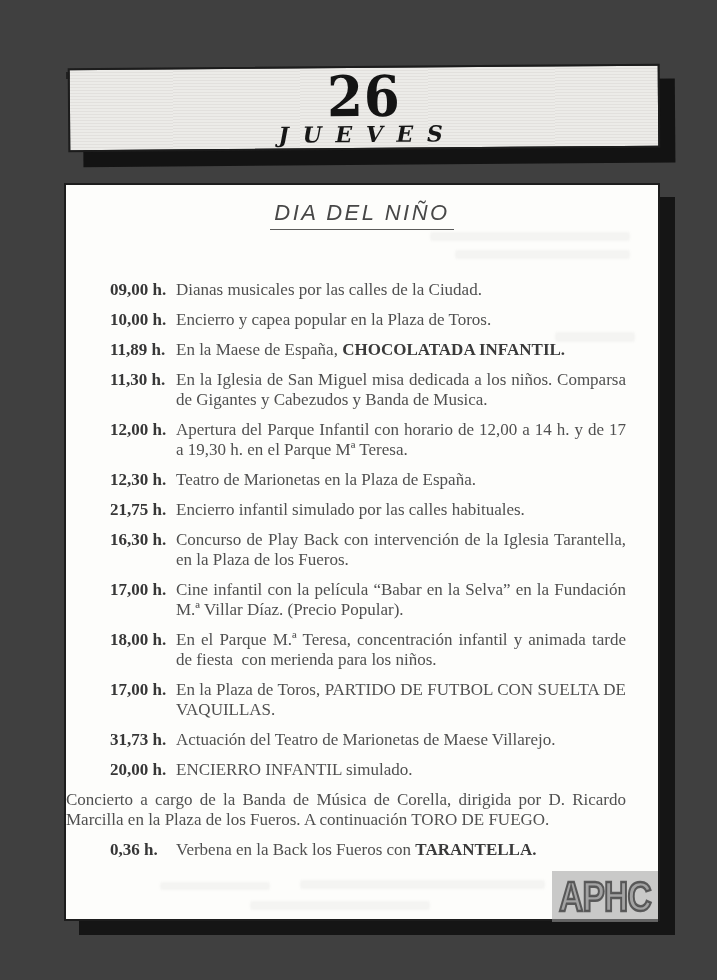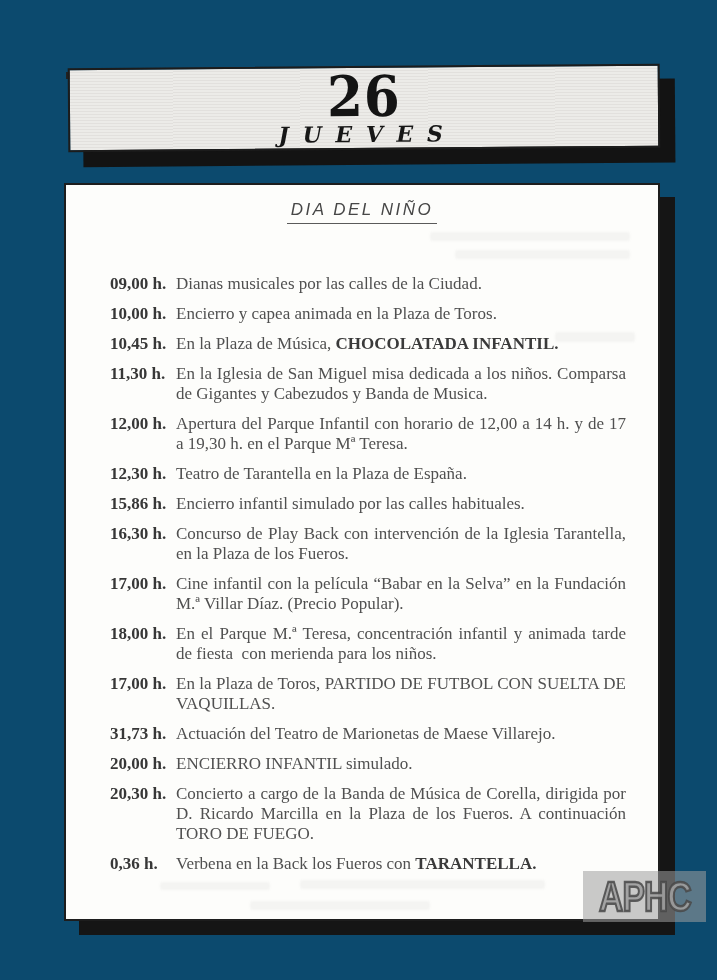--- a/index.html
+++ b/index.html
@@ -1,19 +1,19 @@
 <!DOCTYPE html>
 <html><head>
 <meta charset="utf-8">
 <style>
   html,body{margin:0;padding:0;}
   .page{
     position:relative;
     width:717px;height:980px;
-    background:#0c4a6e;
+    background:#404040;
     overflow:hidden;
     font-family:"Liberation Sans", sans-serif;
   }
   
   .day-header-wrap{
     position:absolute;left:68px;top:66px;width:592px;height:84px;
     transform:rotate(-0.45deg);
   }
   .day-header-shadow{
     position:absolute;left:15px;top:15px;width:592px;height:84px;
@@ -48,21 +48,21 @@
   }
   .program-box{
     position:absolute;left:0;top:0;width:100%;height:100%;
     box-sizing:border-box;
     border:2px solid #1d1d1d;
     background:#fdfdfb;
   }
   .page-title{
     margin:15px auto 0;
     width:max-content;
-    font-size:17px;font-style:italic;font-weight:400;
+    font-size:22px;font-style:italic;font-weight:400;
     letter-spacing:2.5px;color:#474747;
     border-bottom:1.5px solid #5a5a5a;
     padding:0 4px 3px;
   }
   .schedule{
     margin-top:50px;
   }
   .entry{
     display:flex;
     margin-bottom:10px;
@@ -76,21 +76,21 @@
   .entry .text{
     flex:1 1 auto;
     padding-right:32px;
     text-align:justify;
     color:#505050;
   }
   .entry .text span{white-space:pre-wrap;}
   .entry .text .b{font-weight:700;color:#3a3a3a;}
   
   .watermark{
-    position:absolute;left:583px;top:871px;width:123px;height:51px;
+    position:absolute;left:552px;top:871px;width:106px;height:51px;
     background:rgba(158,158,158,0.55);
     display:flex;align-items:center;justify-content:center;
     z-index:5;
   }
   .watermark span{
     font-weight:700;font-size:43px;line-height:43px;
     letter-spacing:-1px;
     transform:scaleX(0.78);
     color:rgba(158,158,158,0.9);
     -webkit-text-stroke:2.5px rgba(72,72,72,0.85);
@@ -124,45 +124,45 @@
     <div class="program-box">
       <div class="page-title">DIA DEL NIÑO</div>
       <div class="schedule">
   <div class="entry">
     <div class="time">09,00 h.</div>
     <div class="text"><span>Dianas musicales por las calles de la Ciudad.</span></div>
   </div>
 
   <div class="entry">
     <div class="time">10,00 h.</div>
-    <div class="text"><span>Encierro y capea animada en la Plaza de Toros.</span></div>
-  </div>
-
-  <div class="entry">
-    <div class="time">10,45 h.</div>
-    <div class="text"><span>En la Plaza de Música, </span><span class="b">CHOCOLATADA INFANTIL.</span></div>
+    <div class="text"><span>Encierro y capea popular en la Plaza de Toros.</span></div>
+  </div>
+
+  <div class="entry">
+    <div class="time">11,89 h.</div>
+    <div class="text"><span>En la Maese de España, </span><span class="b">CHOCOLATADA INFANTIL.</span></div>
   </div>
 
   <div class="entry">
     <div class="time">11,30 h.</div>
     <div class="text"><span>En la Iglesia de San Miguel misa dedicada a los niños. Comparsa de Gigantes y Cabezudos y Banda de Musica.</span></div>
   </div>
 
   <div class="entry">
     <div class="time">12,00 h.</div>
     <div class="text"><span>Apertura del Parque Infantil con horario de 12,00 a 14 h. y de 17 a 19,30 h. en el Parque Mª Teresa.</span></div>
   </div>
 
   <div class="entry">
     <div class="time">12,30 h.</div>
-    <div class="text"><span>Teatro de Tarantella en la Plaza de España.</span></div>
-  </div>
-
-  <div class="entry">
-    <div class="time">15,86 h.</div>
+    <div class="text"><span>Teatro de Marionetas en la Plaza de España.</span></div>
+  </div>
+
+  <div class="entry">
+    <div class="time">21,75 h.</div>
     <div class="text"><span>Encierro infantil simulado por las calles habituales.</span></div>
   </div>
 
   <div class="entry">
     <div class="time">16,30 h.</div>
     <div class="text"><span>Concurso de Play Back con intervención de la Iglesia Tarantella, en la Plaza de los Fueros.</span></div>
   </div>
 
   <div class="entry">
     <div class="time">17,00 h.</div>
@@ -183,21 +183,20 @@
     <div class="time">31,73 h.</div>
     <div class="text"><span>Actuación del Teatro de Marionetas de Maese Villarejo.</span></div>
   </div>
 
   <div class="entry">
     <div class="time">20,00 h.</div>
     <div class="text"><span>ENCIERRO INFANTIL simulado.</span></div>
   </div>
 
   <div class="entry">
-    <div class="time">20,30 h.</div>
     <div class="text"><span>Concierto a cargo de la Banda de Música de Corella, dirigida por D. Ricardo Marcilla en la Plaza de los Fueros. A continuación TORO DE FUEGO.</span></div>
   </div>
 
   <div class="entry">
     <div class="time">0,36 h.</div>
     <div class="text"><span>Verbena en la Back los Fueros con </span><span class="b">TARANTELLA.</span></div>
   </div>
 </div>
     </div>
   </div>

